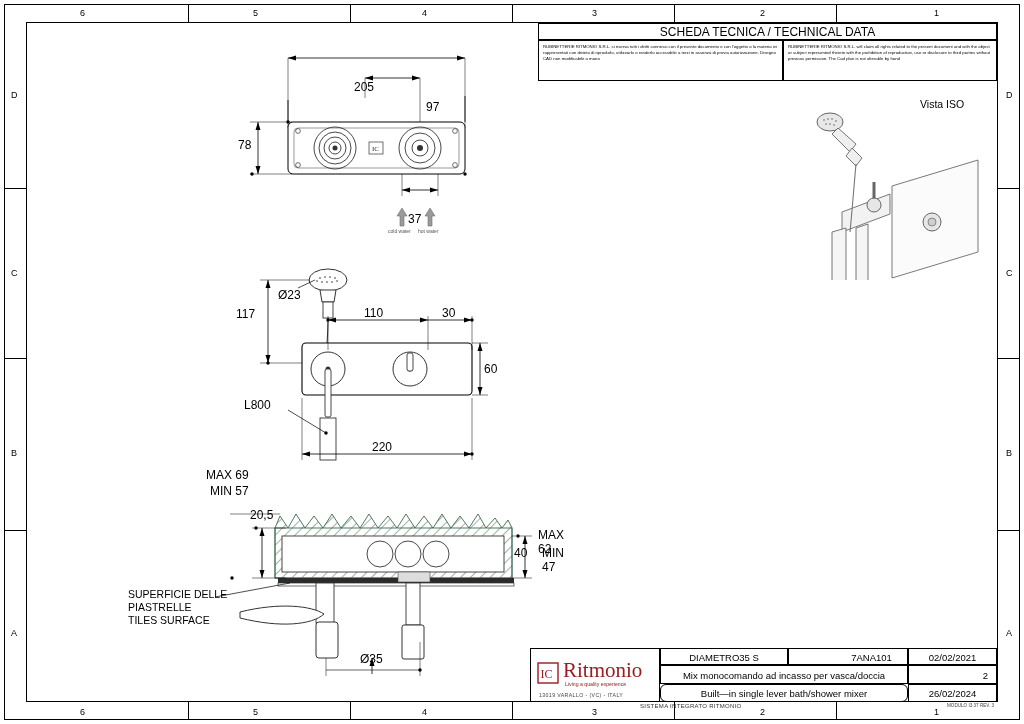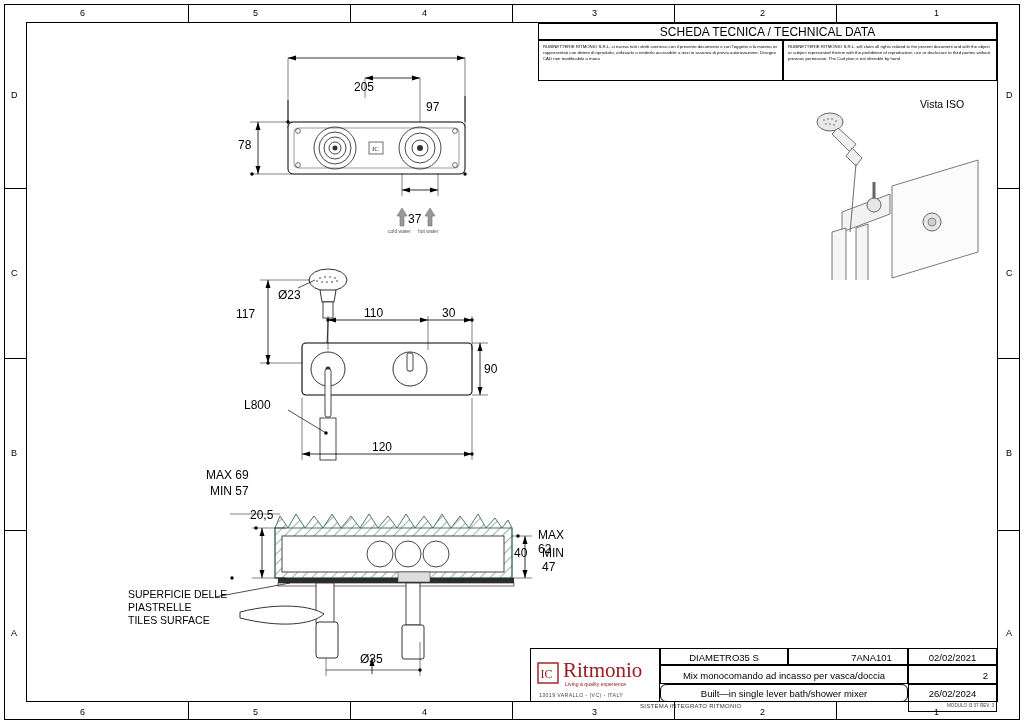--- a/index.html
+++ b/index.html
@@ -256,22 +256,22 @@
       <circle cx="292" cy="196" r="1.7" fill="#000"></circle>
 
       <line x1="108" y1="152" x2="146" y2="175" stroke="#000" stroke-width="0.7"></line>
       <circle cx="146" cy="175" r="1.7" fill="#000"></circle>
       <circle cx="88" cy="105" r="1.7" fill="#000"></circle>
     </svg>
     <div class="abs dim-text" style="left:98px;top:30px;">Ø23</div>
     <div class="abs dim-text" style="left:56px;top:49px;text-align:right;">117</div>
     <div class="abs dim-text" style="left:184px;top:48px;">110</div>
     <div class="abs dim-text" style="left:262px;top:48px;">30</div>
-    <div class="abs dim-text" style="left:304px;top:104px;">90</div>
-    <div class="abs dim-text" style="left:192px;top:182px;">120</div>
+    <div class="abs dim-text" style="left:304px;top:104px;">60</div>
+    <div class="abs dim-text" style="left:192px;top:182px;">220</div>
     <div class="abs dim-text" style="left:64px;top:140px;">L800</div>
   </div>
 
   <div class="abs" style="left:120px;top:462px;width:450px;height:230px;">
     <svg width="450" height="230" viewBox="0 0 450 230">
       <defs>
         <pattern id="hatchwall" width="7" height="7" patternTransform="rotate(45)" patternUnits="userSpaceOnUse">
           <line x1="0" y1="0" x2="0" y2="7" stroke="#3d6b4f" stroke-width="1"></line>
         </pattern>
       </defs>
@@ -370,21 +370,21 @@
     </div>
 
     <div class="abs title-box" style="left:378px;top:17px;width:89px;height:19px;">
       <div style="font-size:9.5px;line-height:19px;text-align:right;padding-right:8px;">2</div>
     </div>
 
     <div class="abs title-box" style="left:130px;top:36px;width:248px;height:18px;border-radius:6px;">
       <div class="center" style="font-size:9.5px;line-height:18px;">Built—in  single  lever  bath/shower  mixer</div>
     </div>
 
-    <div class="abs title-box" style="left:378px;top:36px;width:89px;height:28px;">
+    <div class="abs title-box" style="left:378px;top:36px;width:89px;height:18px;">
       <div class="center" style="font-size:9.5px;line-height:18px;">26/02/2024</div>
     </div>
   </div>
 
   <div class="abs" style="left:640px;top:703px;font-size:6px;letter-spacing:0.3px;color:#333;">SISTEMA INTEGRATO RITMONIO</div>
   <div class="abs" style="left:947px;top:703px;font-size:4.6px;color:#444;">MODULO I3.37 REV. 3</div>
 
 </div>
 
 </body></html>

